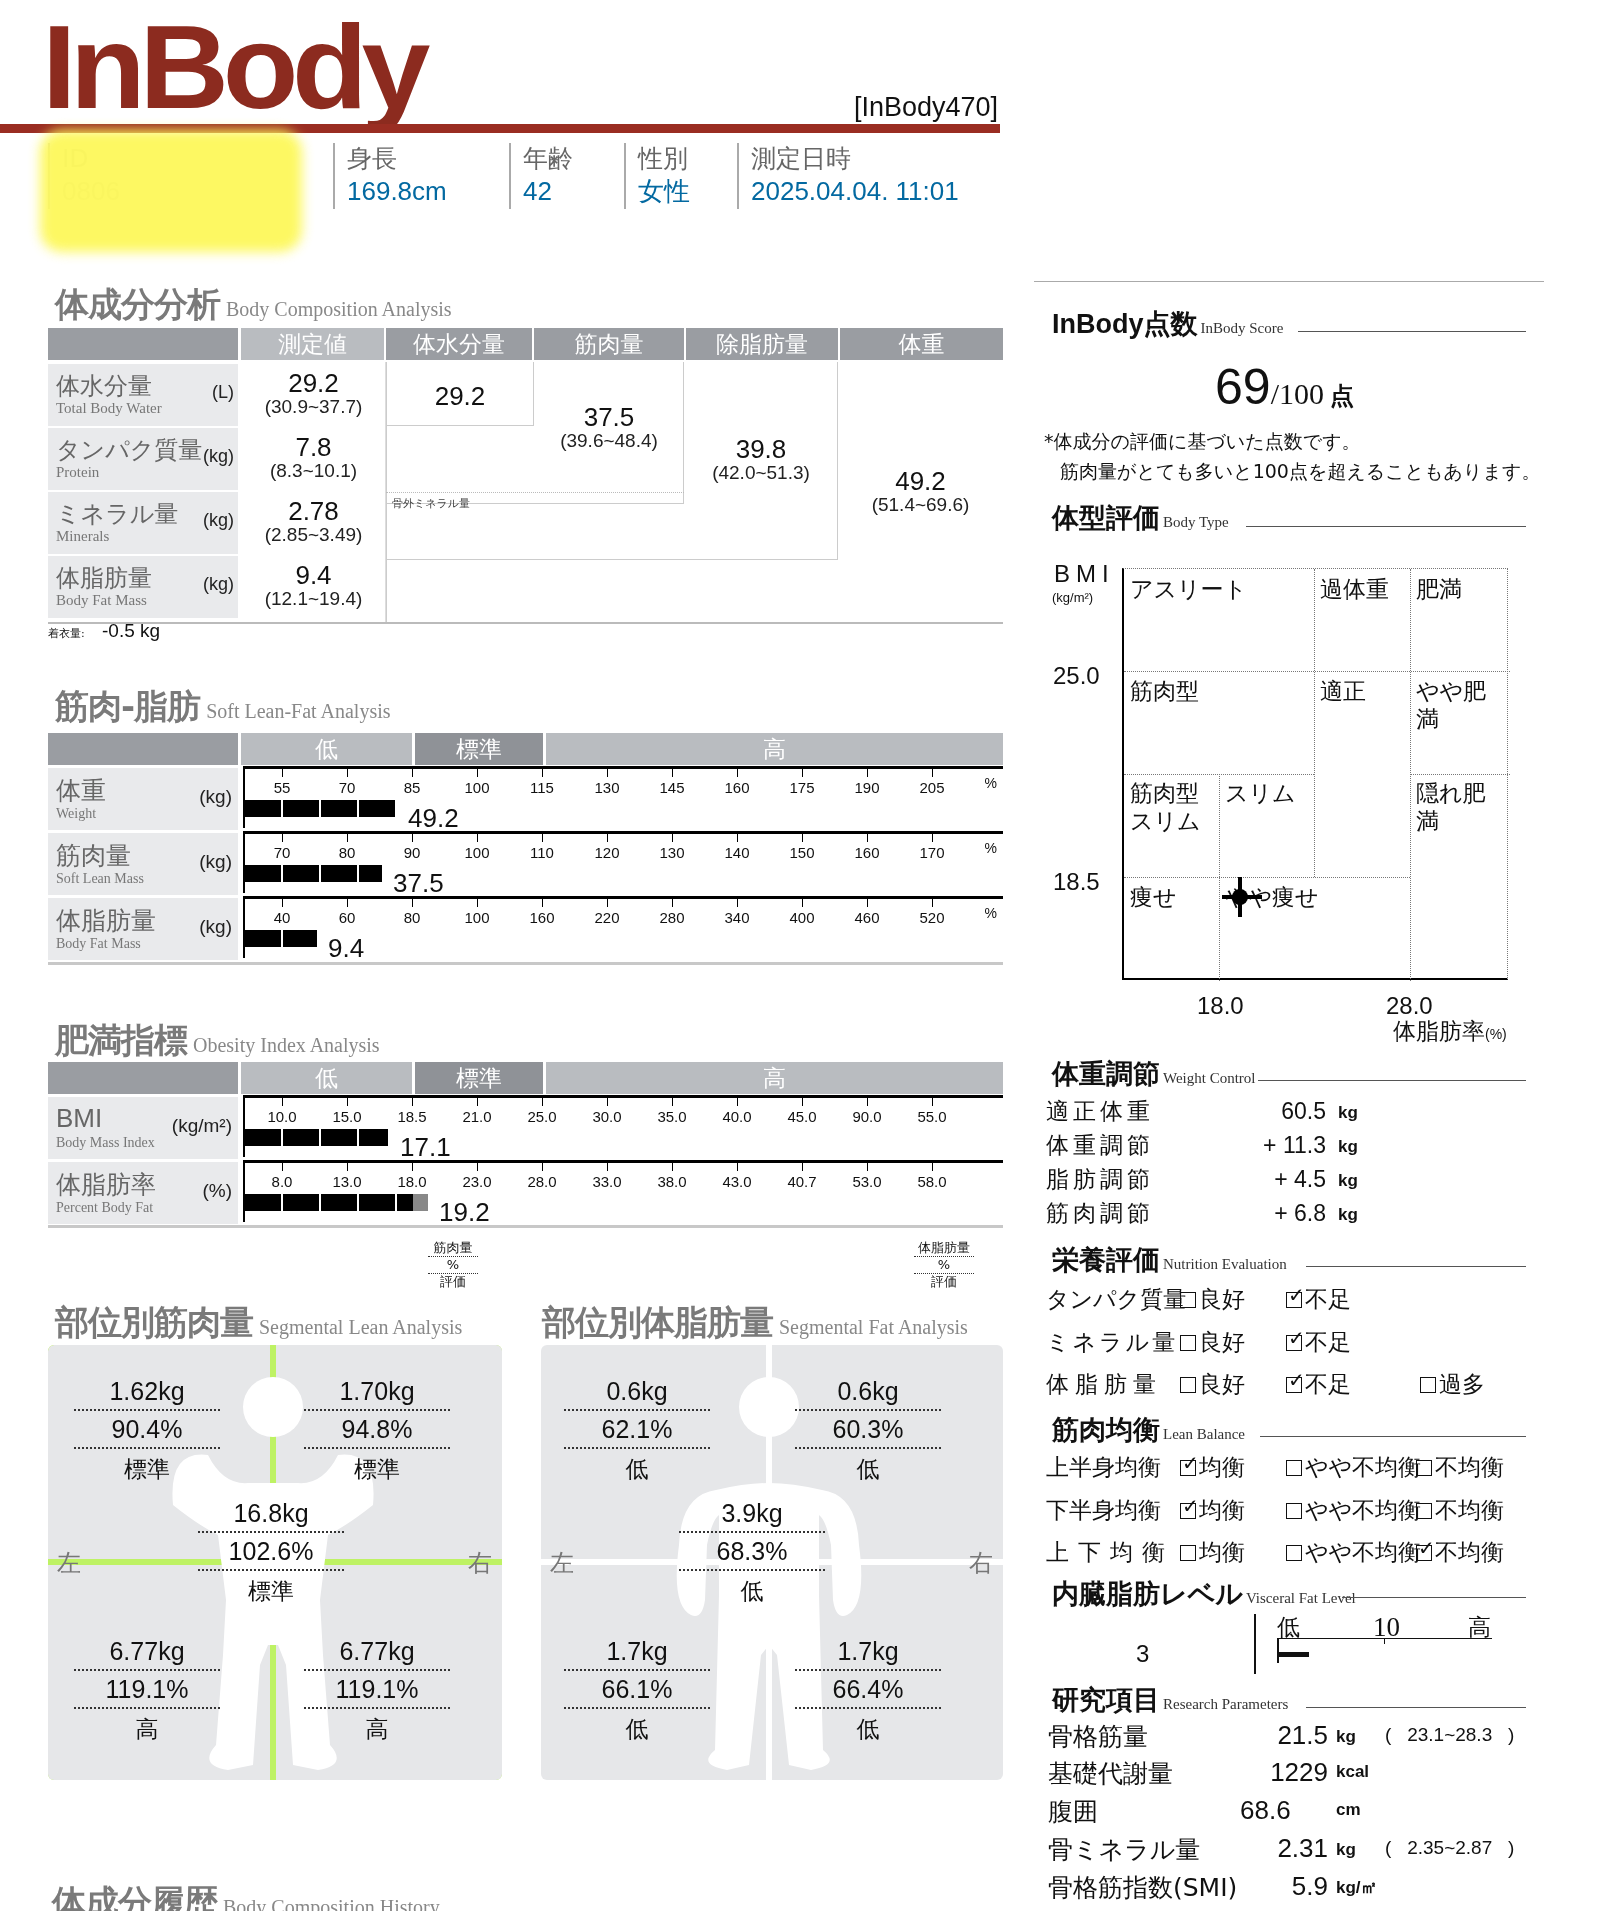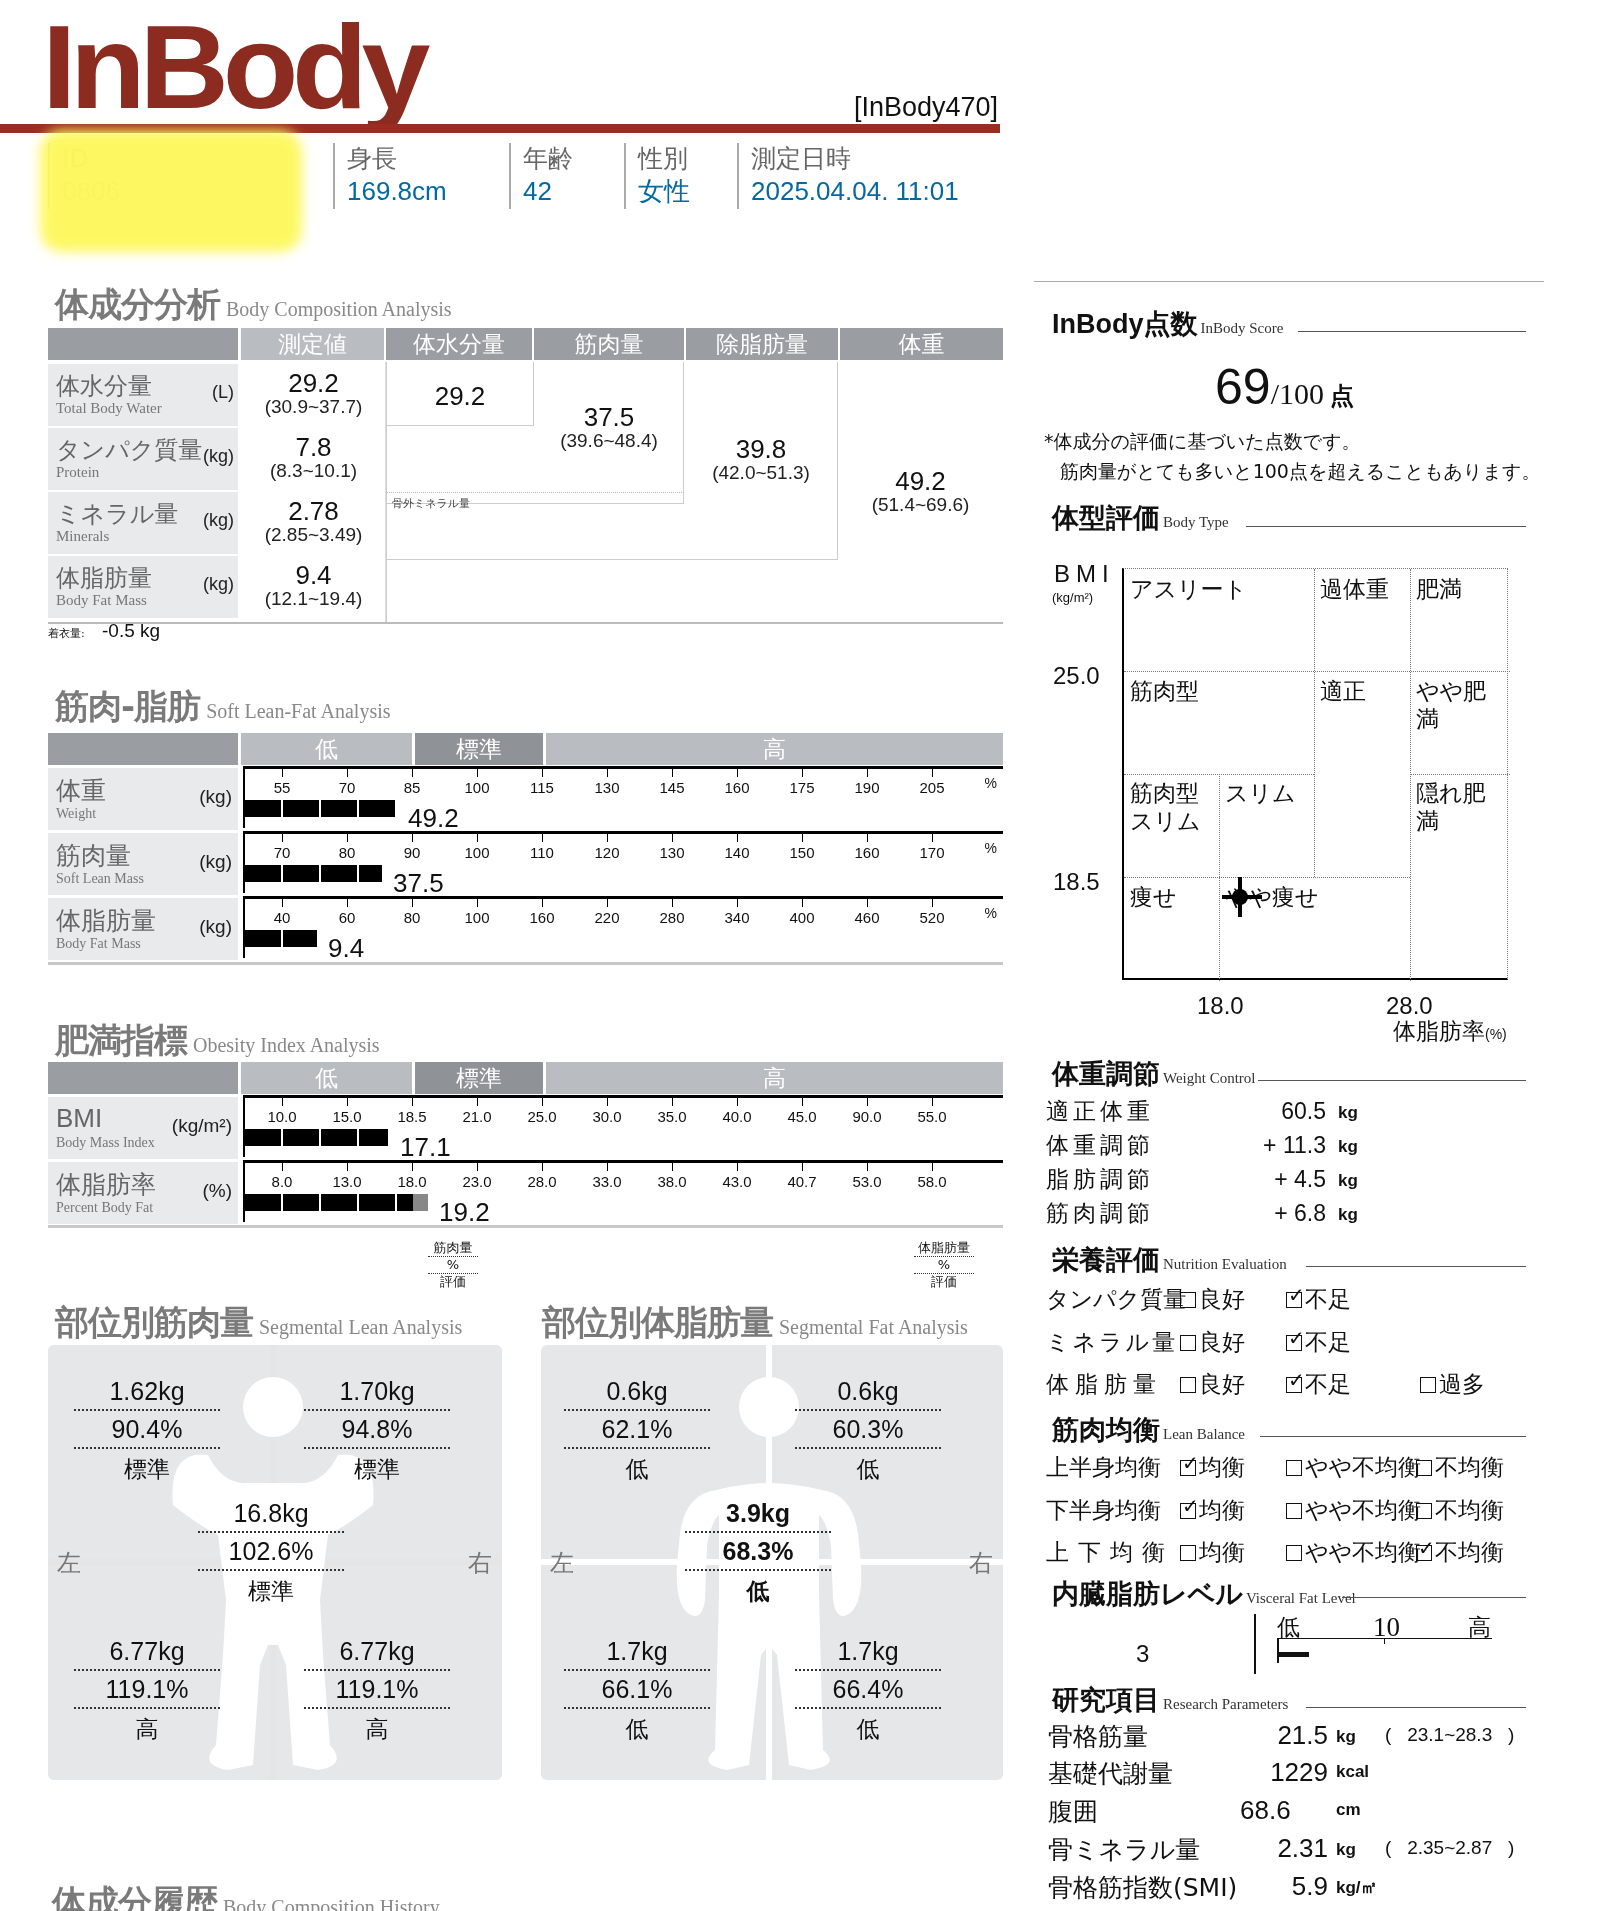--- a/index.html
+++ b/index.html
@@ -375,21 +375,21 @@
 </div>
 <div class="legend-mini" style="left:914px; top:1240px; width:60px;">
   <div>体脂肪量</div>
   <div>%</div>
   <div>評価</div>
 </div>
 
 <div class="abs sec-title" style="left:55px; top:1300px;">
   <span>部位別筋肉量</span><span class="en">Segmental Lean Analysis</span>
 </div>
-<div class="seg-panel" style="left:48px; top:1345px; width:454px; height:435px; background:#e5e5e5;">
+<div class="seg-panel" style="left:48px; top:1345px; width:454px; height:435px; background:#bef264;">
   <div class="seg-q" style="left:0; top:0; width:222px; height:214px; border-top-left-radius:6px;"></div>
   <div class="seg-q" style="left:228px; top:0; width:226px; height:214px;"></div>
   <div class="seg-q" style="left:0; top:220px; width:222px; height:215px;"></div>
   <div class="seg-q" style="left:228px; top:220px; width:226px; height:215px;"></div>
   <svg class="abs" style="left:0; top:0;" width="454" height="435">
     <g fill="#ffffff">
       <circle cx="225" cy="62" r="30"></circle>
       <path d="M125 160 Q120 105 160 110 Q175 140 200 138 L250 138 Q275 140 290 110 Q330 105 325 160 Q300 180 280 190 L272 255 L275 310 L282 400 Q300 420 270 425 L245 420 L238 320 L230 300 L220 300 L212 320 L205 420 L180 425 Q150 420 168 400 L175 310 L178 255 L170 190 Q150 180 125 160 Z"></path>
     </g>
   </svg>
@@ -439,21 +439,21 @@
   <div class="seg-block" style="left:23px; top:28px;">
     <div class="kg">0.6kg</div>
     <div class="pc">62.1%</div>
     <div class="ev">低</div>
   </div>
   <div class="seg-block" style="left:254px; top:28px;">
     <div class="kg">0.6kg</div>
     <div class="pc">60.3%</div>
     <div class="ev">低</div>
   </div>
-  <div class="seg-block" style="left:144px; top:150px;font-weight:bold;">
+  <div class="seg-block" style="left:138px; top:150px;">
     <div class="kg">3.9kg</div>
     <div class="pc">68.3%</div>
     <div class="ev">低</div>
   </div>
   <div class="seg-block" style="left:23px; top:288px;">
     <div class="kg">1.7kg</div>
     <div class="pc">66.1%</div>
     <div class="ev">低</div>
   </div>
   <div class="seg-block" style="left:254px; top:288px;">

